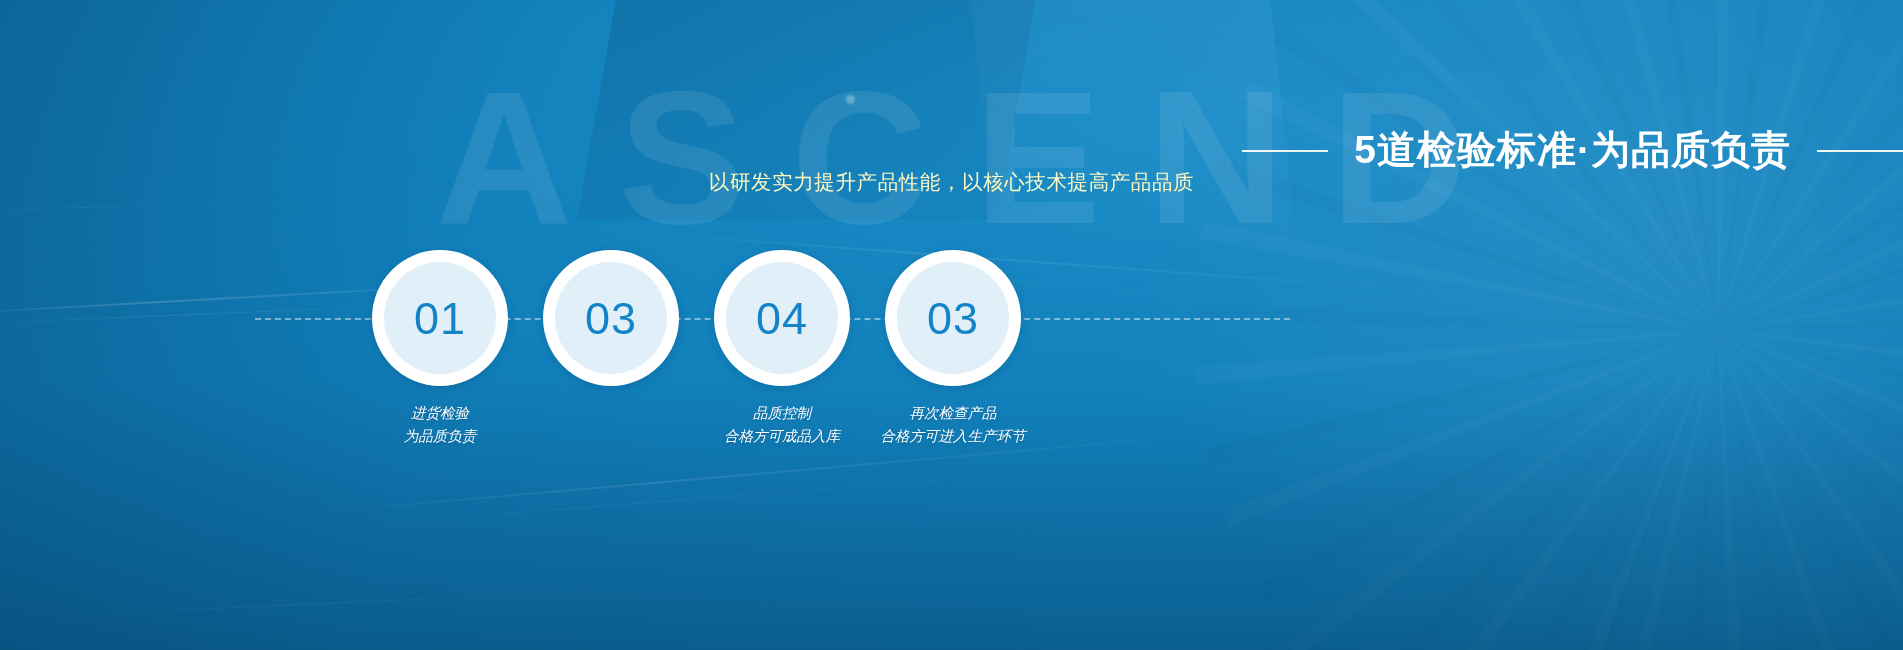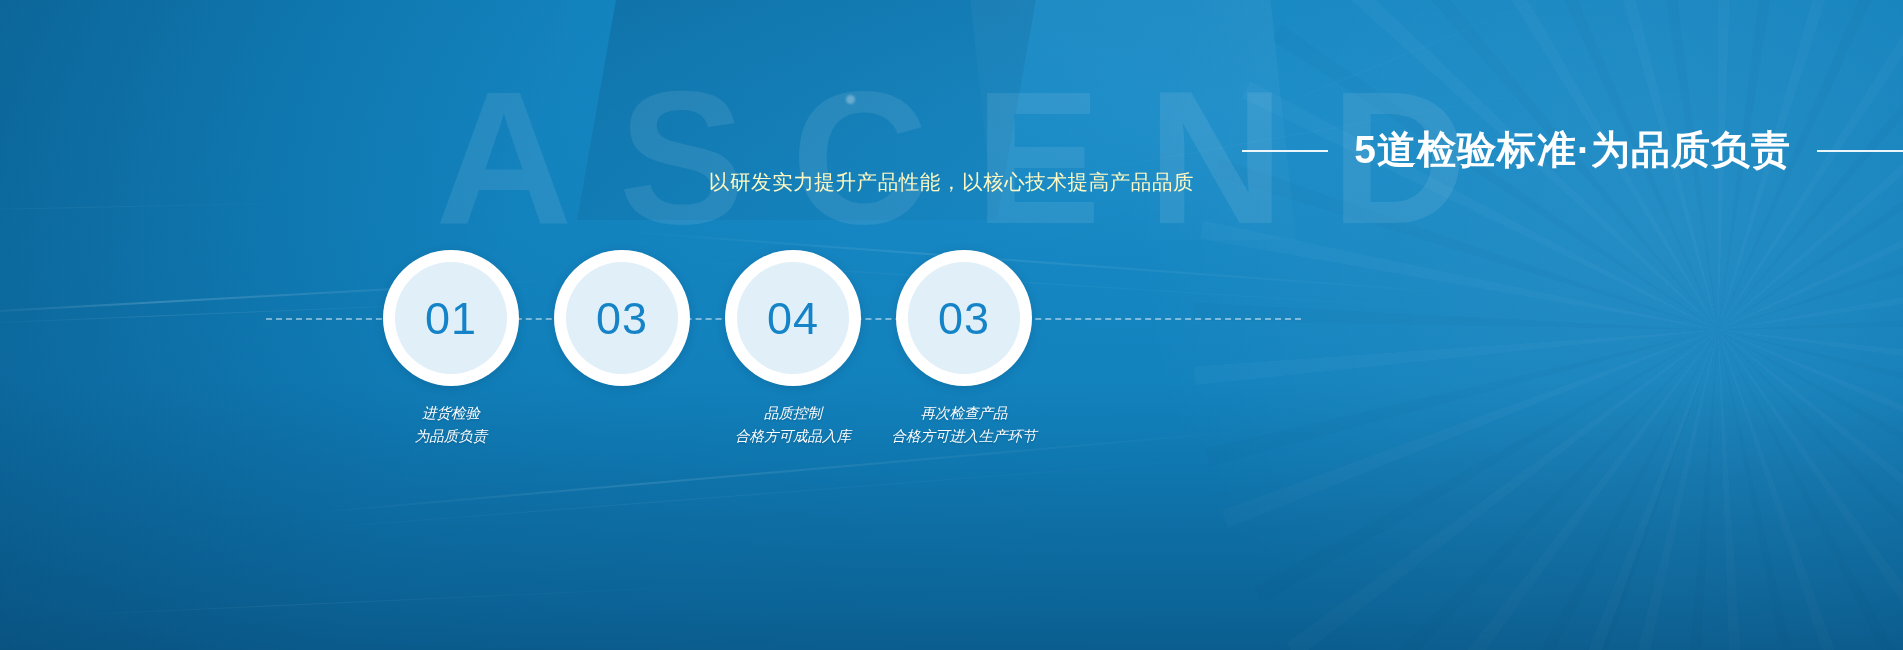--- a/index.html
+++ b/index.html
@@ -156,21 +156,21 @@
     text-align: center;
     color: #fef9c3;
     font-size: 20.5px;
     letter-spacing: .6px;
     font-weight: 400;
   }
 
   
   .steps {
     position: absolute;
-    left: 11px; right: 0;
+    left: 0; right: 0;
     top: 250px;
     height: 330px;
   }
   .dashline {
     position: absolute;
     top: 318px;
     left: 255px;
     width: 1035px;
     height: 0;
     border-top: 2px dashed rgba(255,255,255,0.45);

